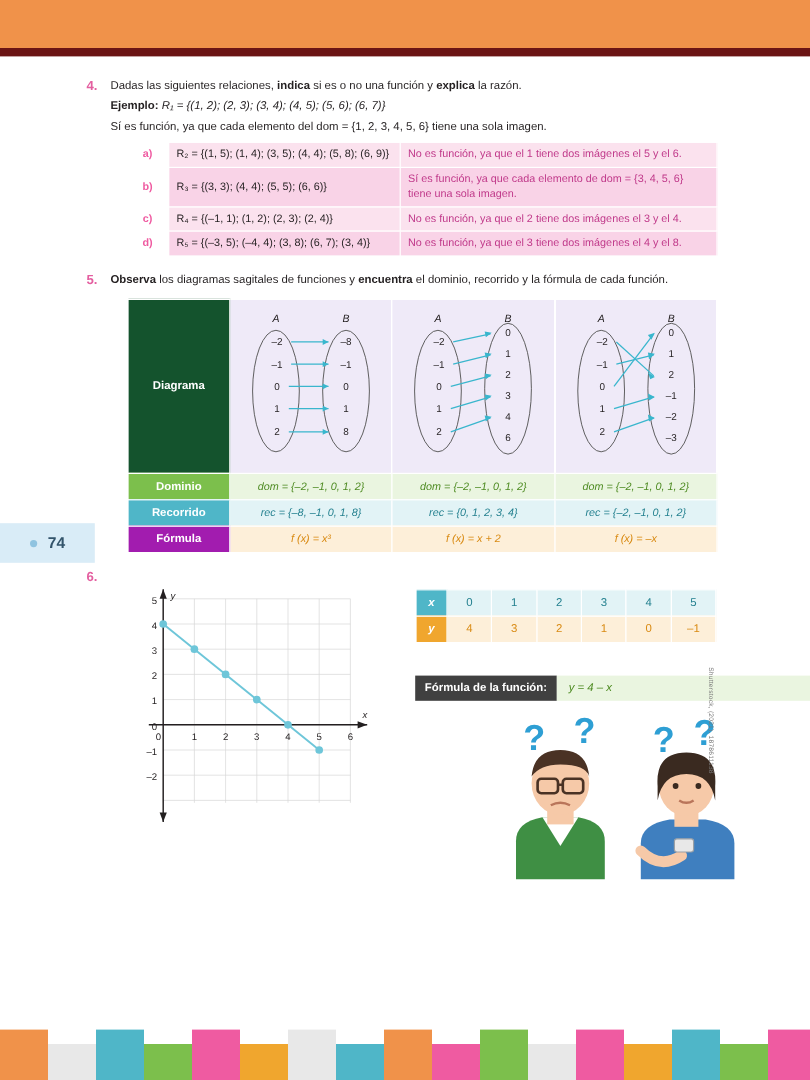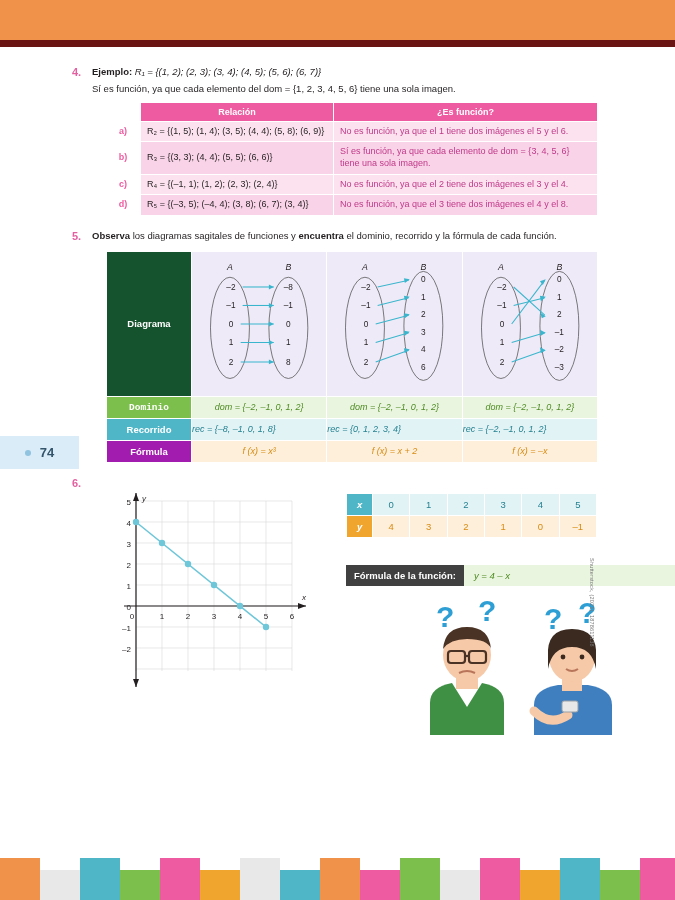--- a/index.html
+++ b/index.html
@@ -40,26 +40,26 @@
   .t4 .lab{width:22px;color:#ef5ba1;font-weight:bold;text-align:center;background:#ffffff;border:none;}
   .t4 .rel{width:180px;background:#fbe2ee;color:#231f20;}
   .t4 .ans{background:#fbe2ee;color:#c0398a;}
   .t4 tr.alt .rel, .t4 tr.alt .ans{background:#f9d3e7;}
 
   
   .t5{border-collapse:collapse;width:492px;margin:8px 0 0 14px;font-size:9px;table-layout:fixed;}
   .t5 td{border:1px solid #ffffff;padding:0;}
   .t5 .hdr{width:76px;color:#fff;font-weight:bold;text-align:center;padding:5px 4px;font-size:9.5px;}
   .h-diag{background:#14532d;height:134px;}
-  .h-dom{background:#7cbf4c;font-family:Liberation Mono, monospace;}
+  .h-dom{background:#7cbf4c;}
   .h-rec{background:#4fb6c8;}
   .h-form{background:#a21caf;}
   .cell-diag{background:#efeaf8;height:134px;position:relative;}
   .cell-dom{background:#eaf5e0;color:#4e8b22;text-align:center;padding:5px 2px;font-style:italic;}
-  .cell-rec{background:#e2f3f6;color:#24808f;text-align:left;padding:5px 2px;font-style:italic;}
+  .cell-rec{background:#e2f3f6;color:#24808f;text-align:center;padding:5px 2px;font-style:italic;}
   .cell-form{background:#fdefd9;color:#d98b14;text-align:center;padding:5px 2px;font-style:italic;}
 
   .diagram{width:100%;height:134px;}
 
   
   .ex6wrap{position:relative;margin-top:8px;height:250px;}
   .graph{position:absolute;left:14px;top:6px;width:230px;height:210px;}
   .t6{position:absolute;left:254px;top:8px;border-collapse:collapse;font-size:9.5px;}
   .t6 td{border:1px solid #ffffff;width:39px;height:19px;text-align:center;}
   .t6 .vh{background:#4fb6c8;color:#fff;font-weight:bold;font-style:italic;width:26px;}
@@ -92,32 +92,30 @@
     <span class="dot"></span>
     <span>74</span>
   </div>
 
   <div class="content">
 
     <div class="ex">
       <div class="ex-num">4.</div>
       <div class="ex-body">
         <p>
+          <span>Dadas las siguientes relaciones, </span><b>indica</b><span> si es o no una función y </span><b>explica</b><span> la razón.</span>
+        </p>
+        <p>
           <b>Ejemplo:</b>
           <i><span>R₁ = {(1, 2); (2, 3); (3, 4); (4, 5); (5, 6); (6, 7)}</span></i>
         </p>
         <p>Sí es función, ya que cada elemento del dom = {1, 2, 3, 4, 5, 6} tiene una sola imagen.</p>
 
         <table class="t4">
           <tbody>
-              <tr>
-            <td class="lab"></td>
-            <th>Relación</th>
-            <th>¿Es función?</th>
-          </tr>
           <tr>
             <td class="lab">a)</td>
             <td class="rel">R₂ = {(1, 5); (1, 4); (3, 5); (4, 4); (5, 8); (6, 9)}</td>
             <td class="ans">No es función, ya que el 1 tiene dos imágenes el 5 y el 6.</td>
           </tr>
           <tr class="alt">
             <td class="lab">b)</td>
             <td class="rel">R₃ = {(3, 3); (4, 4); (5, 5); (6, 6)}</td>
             <td class="ans">Sí es función, ya que cada elemento de dom = {3, 4, 5, 6} tiene una sola imagen.</td>
           </tr>

